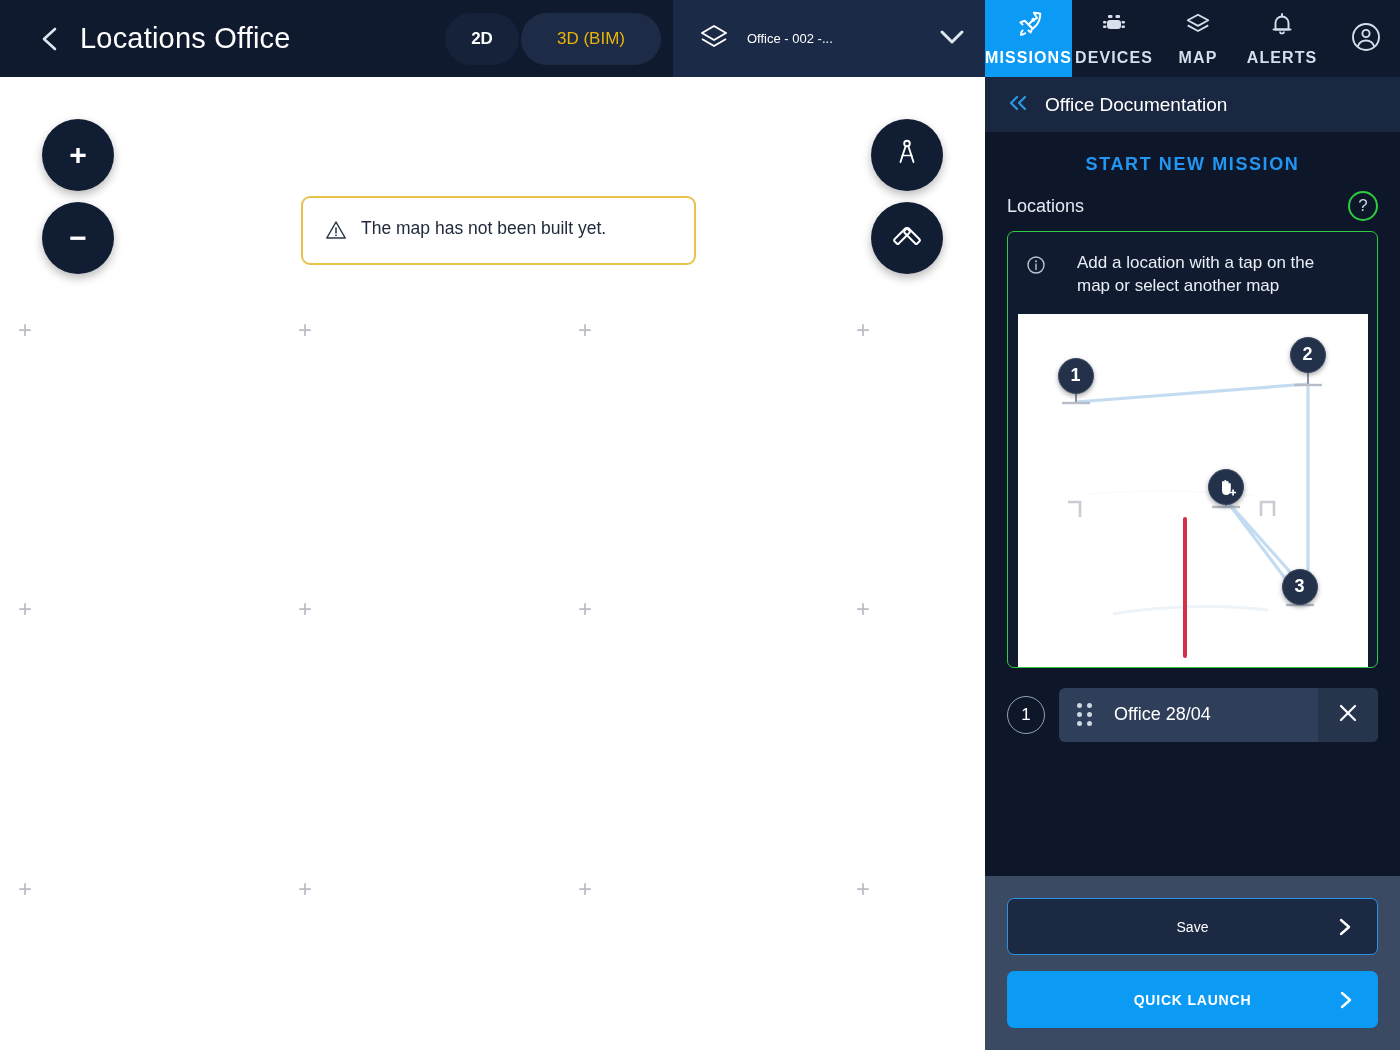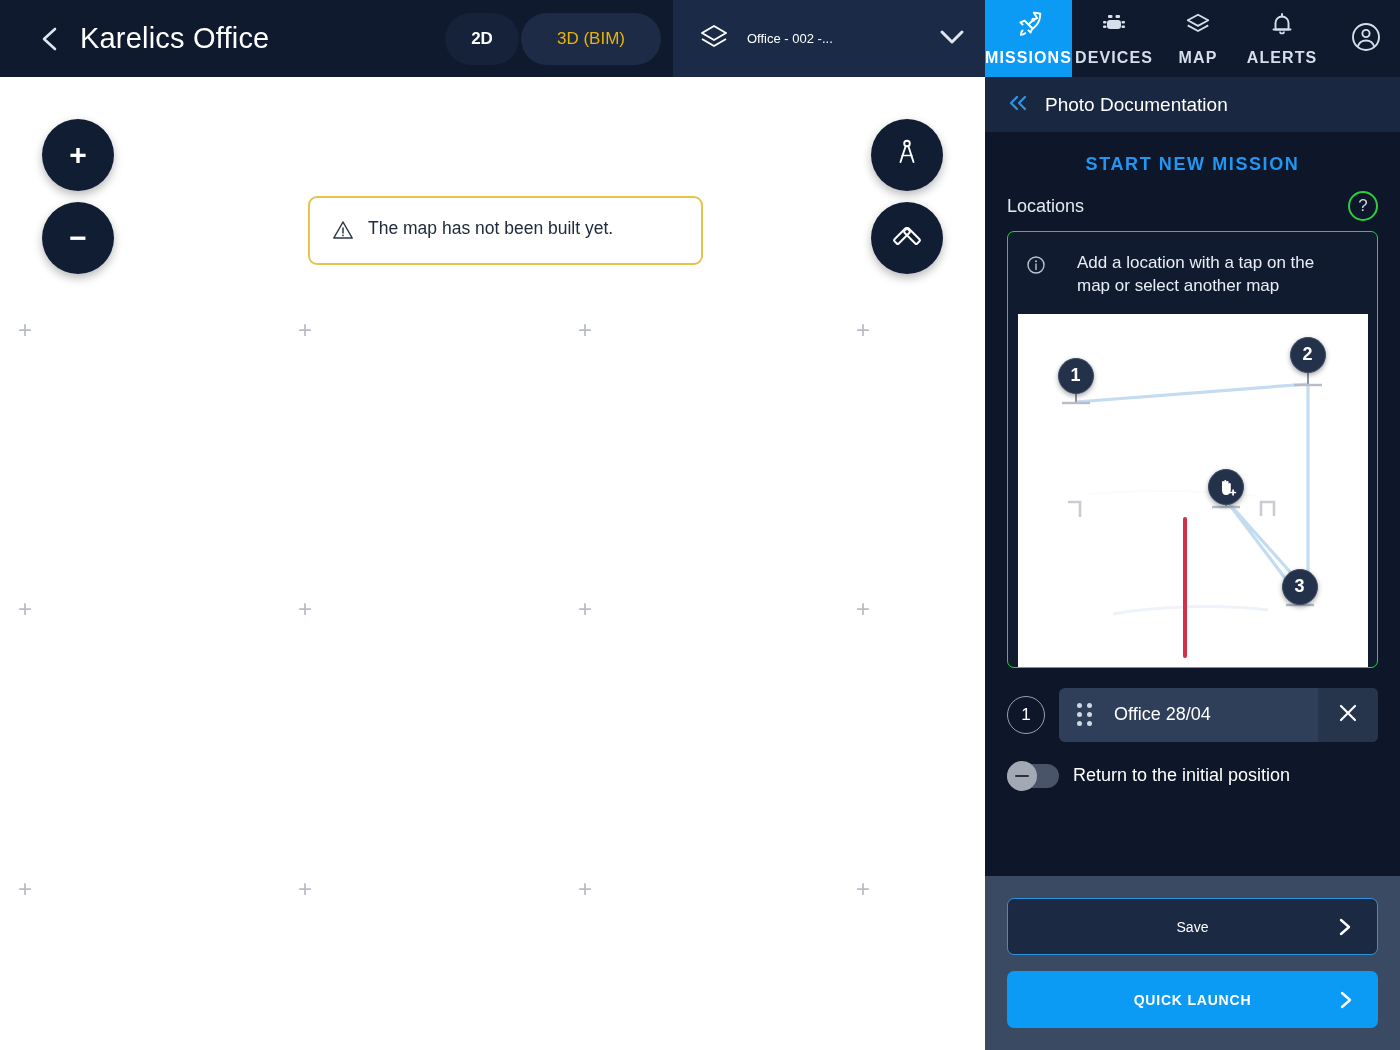--- a/index.html
+++ b/index.html
@@ -60,21 +60,21 @@
     transform: translate(-50%, -50%); user-select: none; font-weight: 300;
   }
   .fab {
     position: absolute; width: 72px; height: 72px; border-radius: 50%;
     background: #111d33; display: flex; align-items: center; justify-content: center;
     cursor: pointer; box-shadow: 0 4px 10px rgba(0,0,0,.28); color: #fff;
   }
   .fab .glyph { font-size: 30px; font-weight: 600; color: #fff; line-height: 1; }
 
   .warn-box {
-    position: absolute; left: 308px; top: 119px; width: 395px;
+    position: absolute; left: 301px; top: 119px; width: 395px;
     border: 2px solid #e8c24a; border-radius: 9px; background: #ffffff;
     padding: 18px 22px; display: flex; gap: 14px; align-items: flex-start;
   }
   .warn-text { color: #202b3c; font-size: 17.5px; line-height: 1.45; }
 
   
   .panel { flex: 0 0 415px; background: #0e1729; display: flex; flex-direction: column; }
   .panel-head {
     height: 55px; flex: 0 0 55px; background: #1a2740; display: flex; align-items: center;
     gap: 14px; padding-left: 22px; cursor: pointer;
@@ -152,21 +152,21 @@
   <div class="topbar">
 
     <div class="topbar-left">
       <div class="back-btn">
         <span>
           <svg width="26" height="30" viewBox="0 0 26 30">
               <polyline points="18,5 7,15 18,25" fill="none" stroke="#dfe6f0" stroke-width="2.6" stroke-linecap="round" stroke-linejoin="round"></polyline>
             </svg>
         </span>
       </div>
-      <div class="app-title">Karelics Office</div>
+      <div class="app-title">Locations Office</div>
 
       <div class="view-toggle">
         <div class="pill active">2D</div>
         <div class="pill inactive">3D (BIM)</div>
       </div>
     </div>
 
     <div class="topbar-map">
       <span>
         <svg width="34" height="34" viewBox="0 0 34 34">
@@ -301,21 +301,21 @@
 
     <div class="panel">
 
       <div class="panel-head">
         <span>
           <svg width="24" height="20" viewBox="0 0 24 20">
             <polyline points="10,4 4,10 10,16" fill="none" stroke="#2b94e0" stroke-width="2.3" stroke-linecap="round" stroke-linejoin="round"></polyline>
             <polyline points="18,4 12,10 18,16" fill="none" stroke="#2b94e0" stroke-width="2.3" stroke-linecap="round" stroke-linejoin="round"></polyline>
           </svg>
         </span>
-        <span class="panel-head-title">Photo Documentation</span>
+        <span class="panel-head-title">Office Documentation</span>
       </div>
 
       <div class="panel-body">
 
         <div class="start-new">START NEW MISSION</div>
 
         <div class="loc-head">
           <span class="loc-label">Locations</span>
           <span class="help-btn">?</span>
         </div>
@@ -394,26 +394,20 @@
               <span>
                 <svg width="22" height="22" viewBox="0 0 22 22">
                   <line x1="4" y1="4" x2="18" y2="18" stroke="#ffffff" stroke-width="2.2" stroke-linecap="round"></line>
                   <line x1="18" y1="4" x2="4" y2="18" stroke="#ffffff" stroke-width="2.2" stroke-linecap="round"></line>
                 </svg>
               </span>
             </span>
           </div>
         </div>
 
-        <div class="toggle-row">
-          <span class="switch">
-            <span class="knob"></span>
-          </span>
-          <span class="toggle-label">Return to the initial position</span>
-        </div>
       </div>
 
       <div class="panel-foot">
         <div class="btn btn-save">
           <span>Save</span>
           <span class="chev">
             <svg width="20" height="22" viewBox="0 0 20 22">
                 <polyline points="6,4 14,11 6,18" fill="none" stroke="#ffffff" stroke-width="2.4" stroke-linecap="round" stroke-linejoin="round"></polyline>
               </svg>
           </span>

